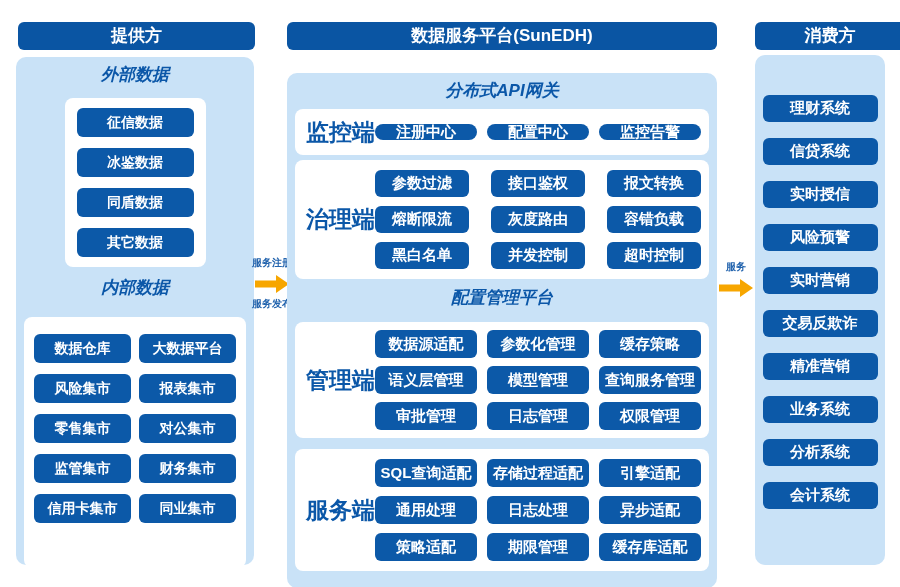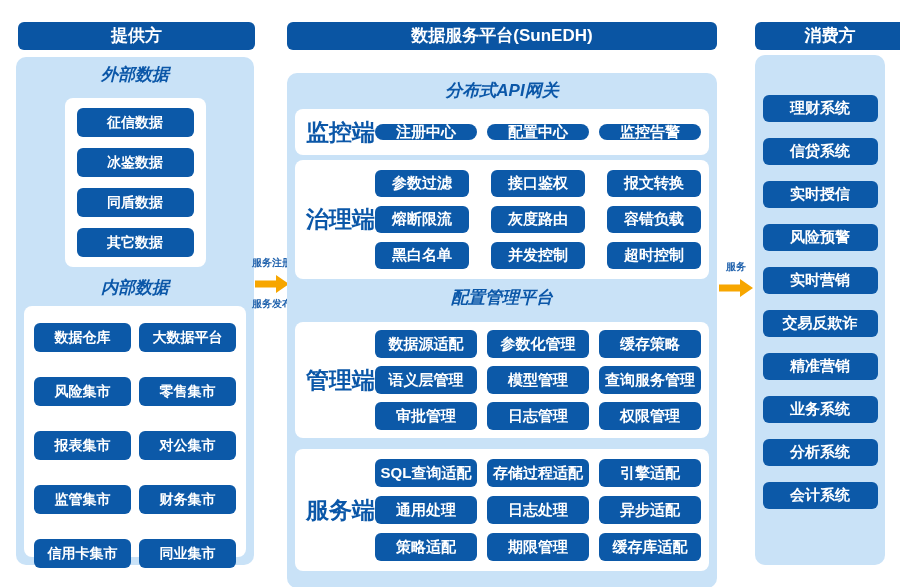--- a/index.html
+++ b/index.html
@@ -19,22 +19,22 @@
   .btn{background:var(--btn-blue);color:#fff;font-weight:bold;font-size:14px;
        border-radius:6px;display:flex;align-items:center;justify-content:center;white-space:nowrap;}
 
   
   .hdr.left{left:18px;top:22px;width:237px;}
   .panel.left{left:16px;top:57px;width:238px;height:508px;}
   .panel.left .ptitle.t1{margin-top:7px;}
   .wbox.ext{width:141px;margin:12px auto 0;padding:10px 12px;display:flex;flex-direction:column;gap:11px;}
   .wbox.ext .btn{height:29px;}
   .panel.left .ptitle.t2{margin-top:10px;}
-  .wbox.int{width:222px;margin:7px auto 0;height:251px;padding:17px 10px;
-            display:grid;grid-template-columns:1fr 1fr;gap:25px 8px;align-content:start;}
+  .wbox.int{width:222px;margin:18px auto 0;height:251px;padding:17px 10px;
+            display:grid;grid-template-columns:1fr 1fr;gap:11px 8px;align-content:start;}
   .wbox.int .btn{height:29px;}
 
   
   .hdr.mid{left:287px;top:22px;width:430px;}
   .panel.mid{left:287px;top:73px;width:430px;height:515px;}
   .panel.mid .ptitle.gw{margin-top:7px;}
   .secbox{background:#fff;border-radius:8px;margin:0 8px;display:flex;align-items:center;}
   .seclabel{width:80px;flex:0 0 80px;text-align:right;font-weight:bold;font-size:23px;color:var(--title-blue);font-family:Liberation Serif, serif;}
   .secgrid{flex:1;display:grid;grid-template-columns:repeat(3,1fr);margin-right:8px;}
   .secbox.monitor{margin-top:7px;height:46px;}
@@ -75,22 +75,22 @@
       <div class="btn">征信数据</div>
       <div class="btn">冰鉴数据</div>
       <div class="btn">同盾数据</div>
       <div class="btn">其它数据</div>
     </div>
     <div class="ptitle t2">内部数据</div>
     <div class="wbox int">
       <div class="btn">数据仓库</div>
       <div class="btn">大数据平台</div>
       <div class="btn">风险集市</div>
+      <div class="btn">报表集市</div>
       <div class="btn">零售集市</div>
-      <div class="btn">报表集市</div>
       <div class="btn">对公集市</div>
       <div class="btn">监管集市</div>
       <div class="btn">财务集市</div>
       <div class="btn">信用卡集市</div>
       <div class="btn">同业集市</div>
     </div>
   </div>
 
   <div class="flow a1">
     <div class="lbl">服务注册</div>

